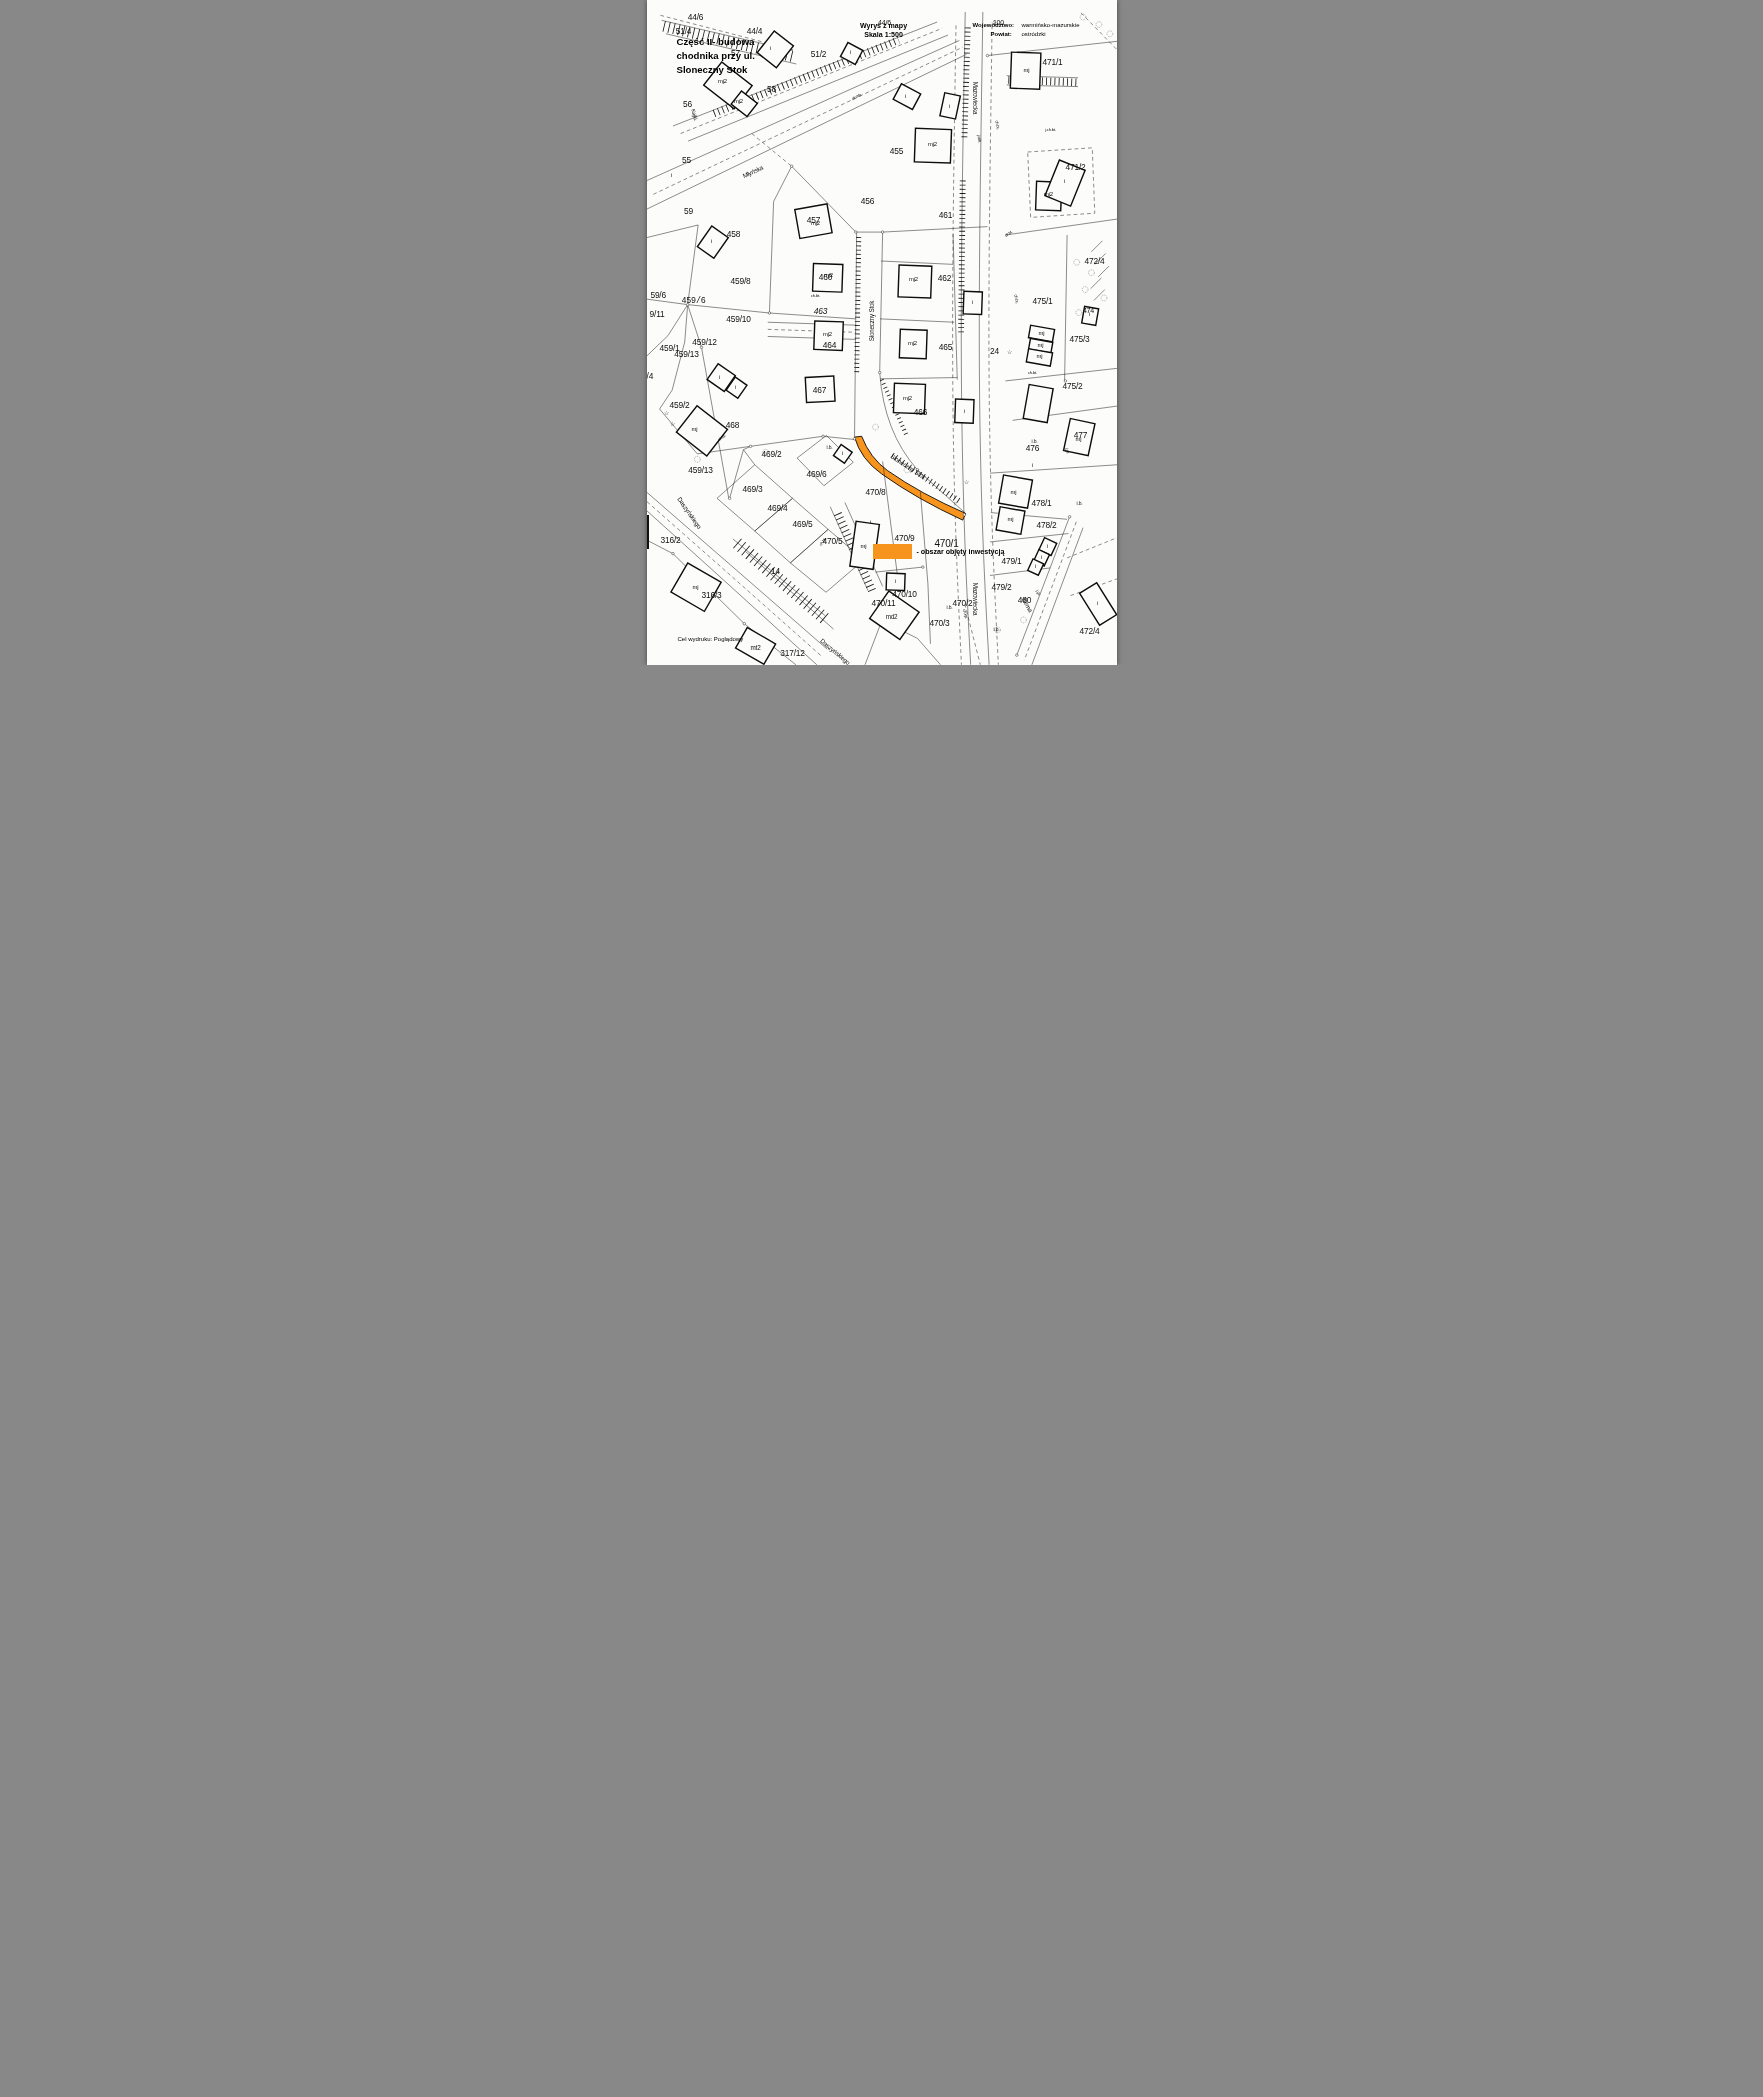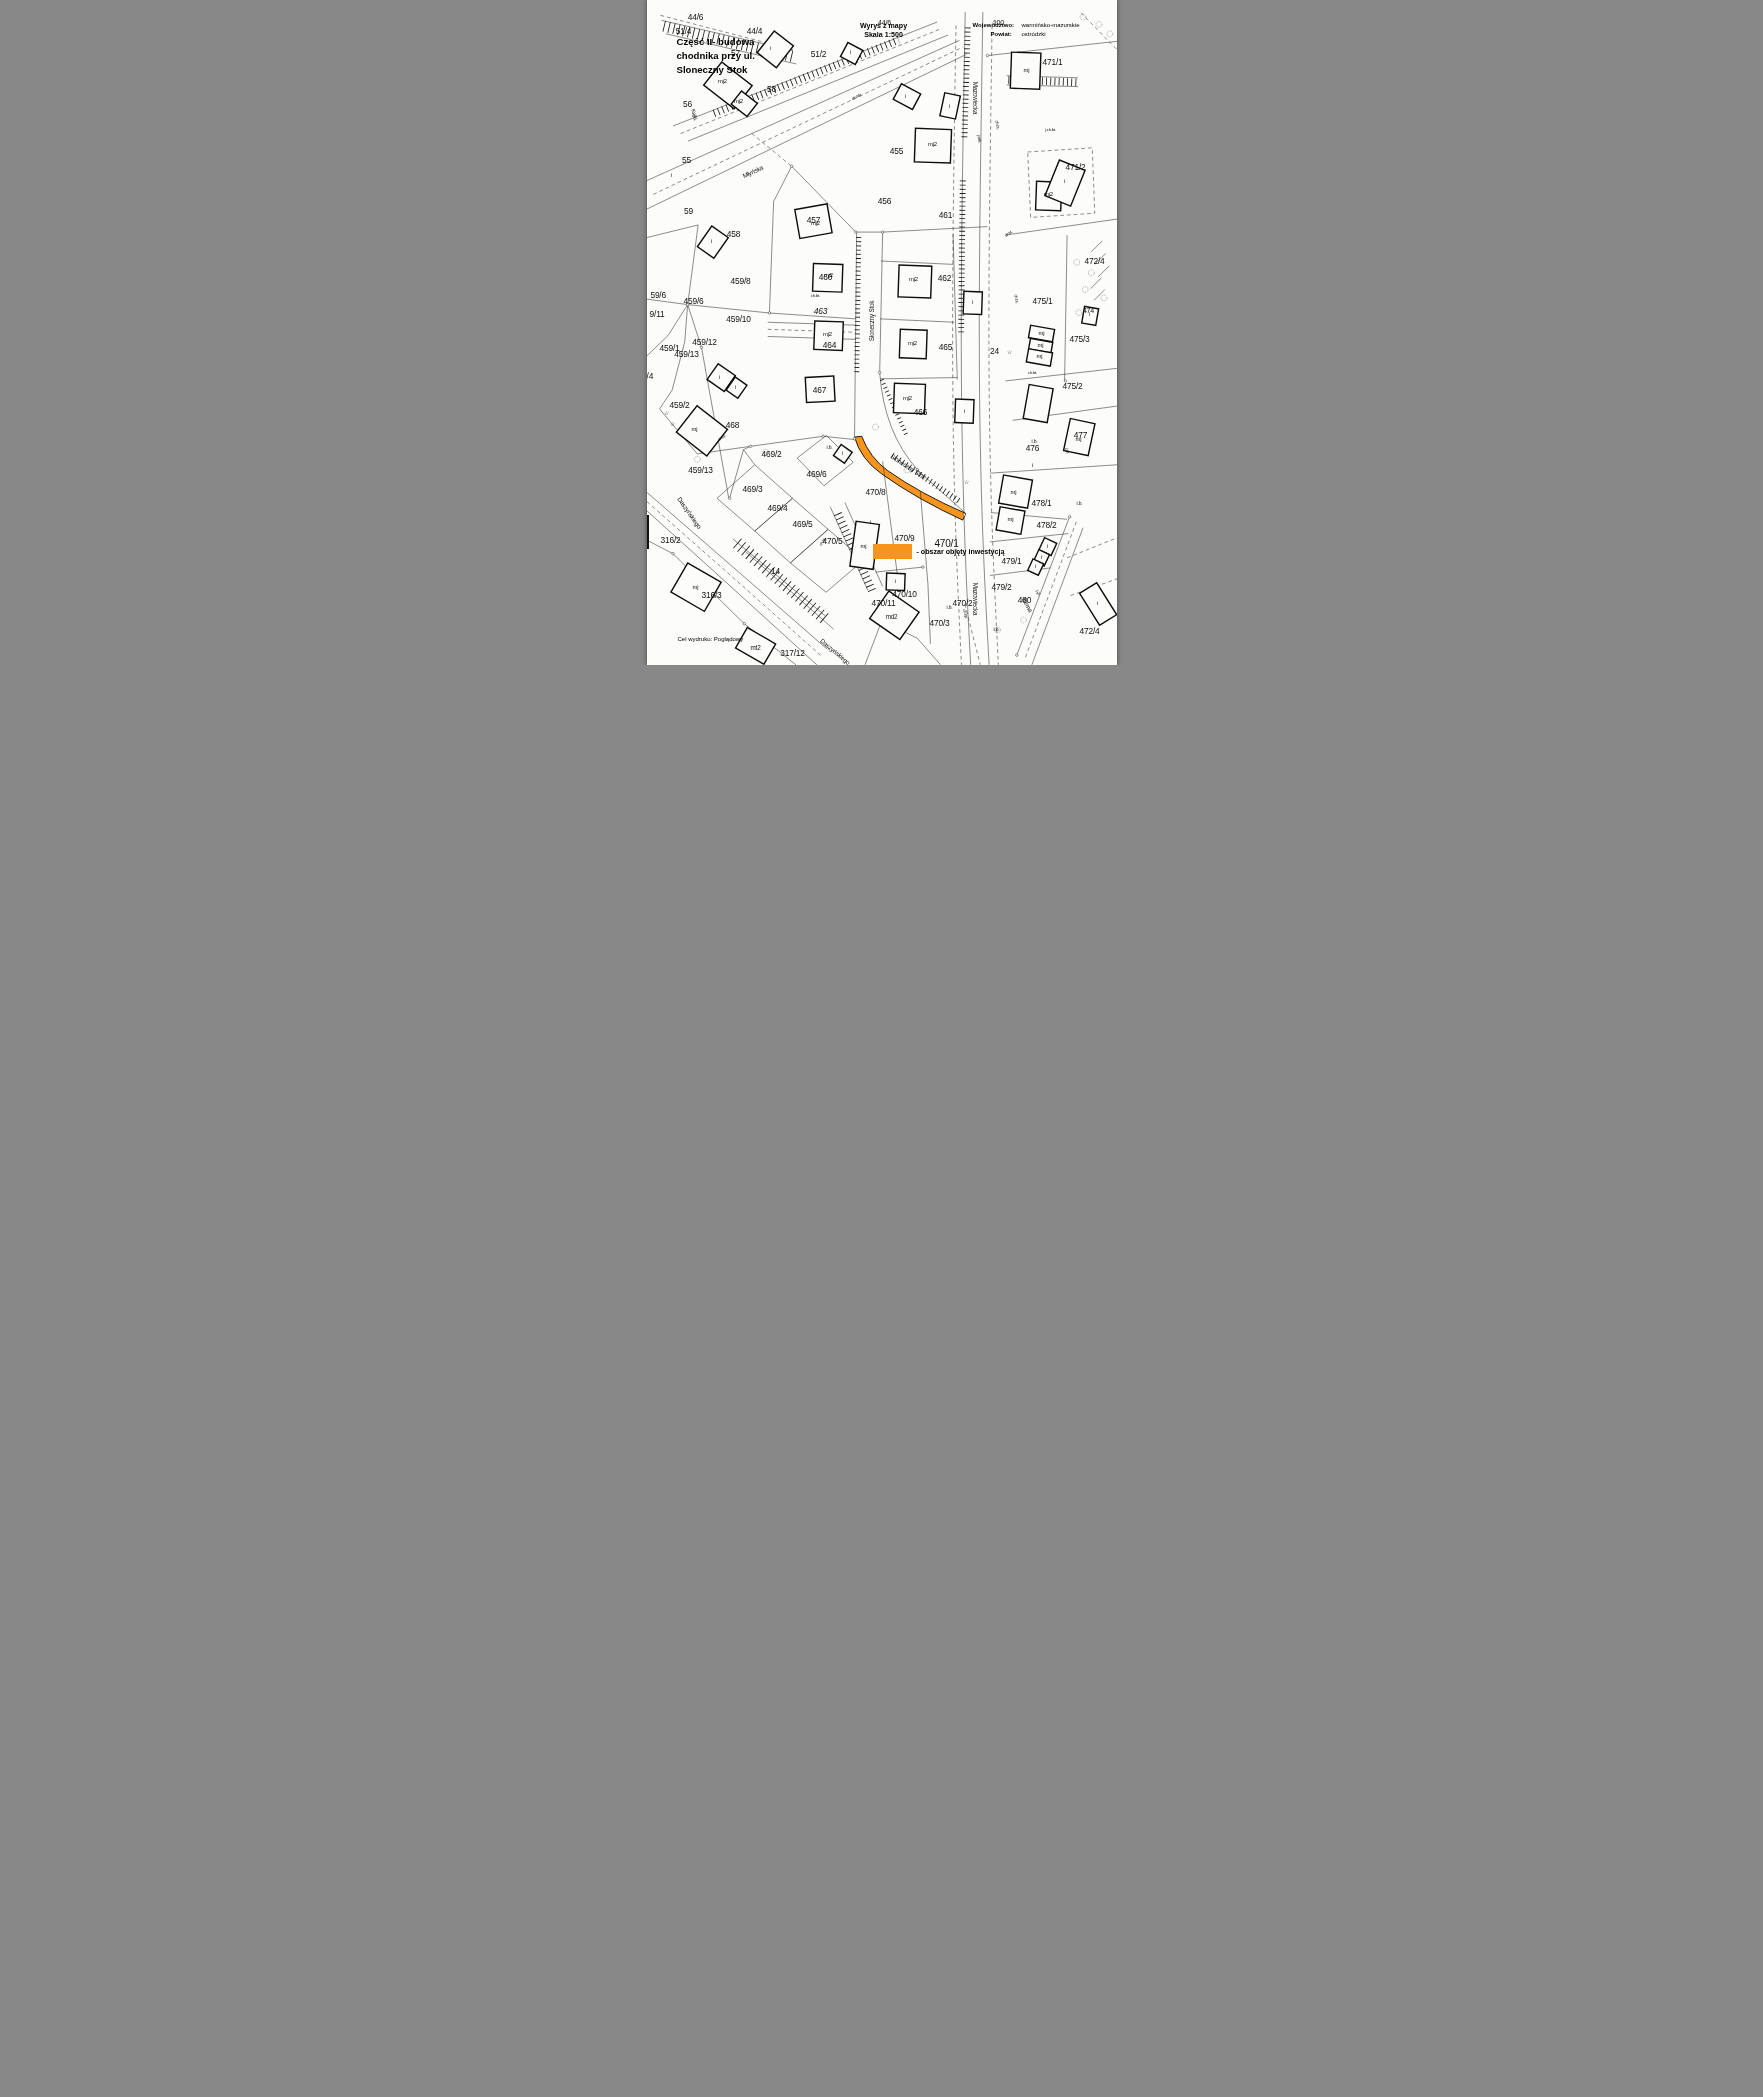--- a/index.html
+++ b/index.html
@@ -247,29 +247,29 @@
       <span class="lbl parcel" style="left: 89px; top: 53px; font-size: 8.4px;">57</span>
       <span class="lbl parcel" style="left: 172px; top: 54px; font-size: 8.4px;">51/2</span>
       <span class="lbl parcel" style="left: 238px; top: 24px; font-size: 7.1px;">44/6</span>
       <span class="lbl parcel" style="left: 352px; top: 24px; font-size: 7.1px;">100</span>
       <span class="lbl parcel" style="left: 125px; top: 89px; font-size: 8.4px;">58</span>
       <span class="lbl parcel" style="left: 41px; top: 104px; font-size: 8.4px;">56</span>
       <span class="lbl parcel" style="left: 40px; top: 160px; font-size: 8.4px;">55</span>
       <span class="lbl parcel" style="left: 42px; top: 211px; font-size: 8.4px;">59</span>
       <span class="lbl parcel" style="left: 87px; top: 234px; font-size: 8.4px;">458</span>
       <span class="lbl parcel" style="left: 167px; top: 220px; font-size: 8.4px;">457</span>
-      <span class="lbl parcel" style="left: 238px; top: 201px; font-size: 8.4px;">456</span>
+      <span class="lbl parcel" style="left: 221px; top: 201px; font-size: 8.4px;">456</span>
       <span class="lbl parcel" style="left: 250px; top: 151px; font-size: 8.4px;">455</span>
       <span class="lbl parcel" style="left: 299px; top: 215px; font-size: 8.4px;">461</span>
       <span class="lbl parcel" style="left: 406px; top: 62px; font-size: 8.4px;">471/1</span>
       <span class="lbl parcel" style="left: 429px; top: 167px; font-size: 8.4px;">471/2</span>
       <span class="lbl parcel" style="left: 448px; top: 261px; font-size: 8.4px;">472/4</span>
       <span class="lbl parcel" style="left: 94px; top: 281px; font-size: 8.4px;">459/8</span>
       <span class="lbl parcel" style="left: 11.7px; top: 295px; font-size: 8.4px;">59/6</span>
-      <span class="lbl parcel" style="left: 47px; top: 301px; font-size: 8.4px;">459/6</span>
+      <span class="lbl parcel" style="left: 47px; top: 301px; font-size: 8.4px; font-family: Liberation Mono, monospace;">459/6</span>
       <span class="lbl parcel" style="left: 179px; top: 277px; font-size: 8.4px;">460</span>
       <span class="lbl parcel" style="left: 298px; top: 278px; font-size: 8.4px;">462</span>
       <span class="lbl parcel" style="left: 10.5px; top: 314px; font-size: 8.4px;">9/11</span>
       <span class="lbl parcel" style="left: 92px; top: 319px; font-size: 8.4px;">459/10</span>
       <span class="lbl parcel" style="left: 174px; top: 311px; font-size: 8.4px; font-style: italic;">463</span>
       <span class="lbl parcel" style="left: 396px; top: 301px; font-size: 8.4px;">475/1</span>
       <span class="lbl parcel" style="left: 442px; top: 312px; font-size: 7.1px;">474</span>
       <span class="lbl parcel" style="left: 433px; top: 339px; font-size: 8.4px;">475/3</span>
       <span class="lbl parcel" style="left: 348px; top: 351px; font-size: 8.4px;">24</span>
       <span class="lbl parcel" style="left: 58px; top: 342px; font-size: 8.4px;">459/12</span>

